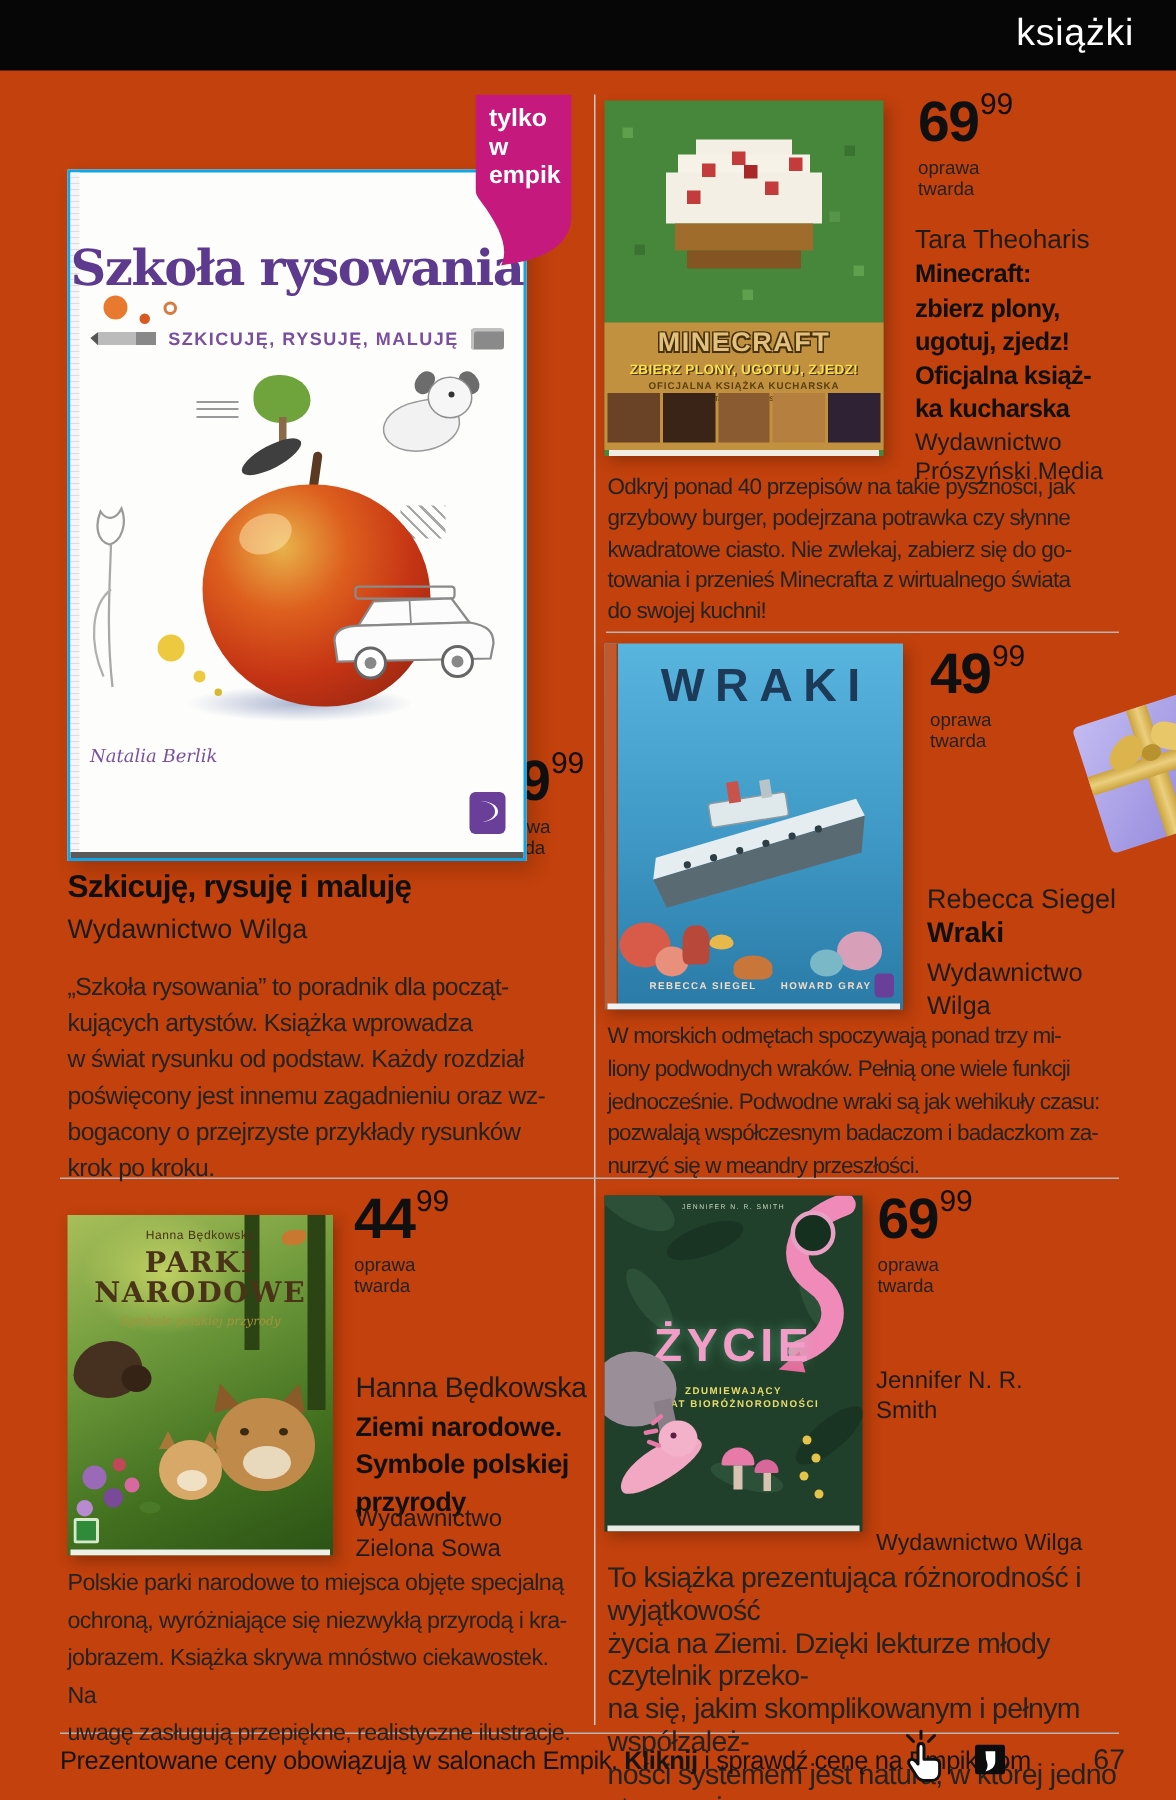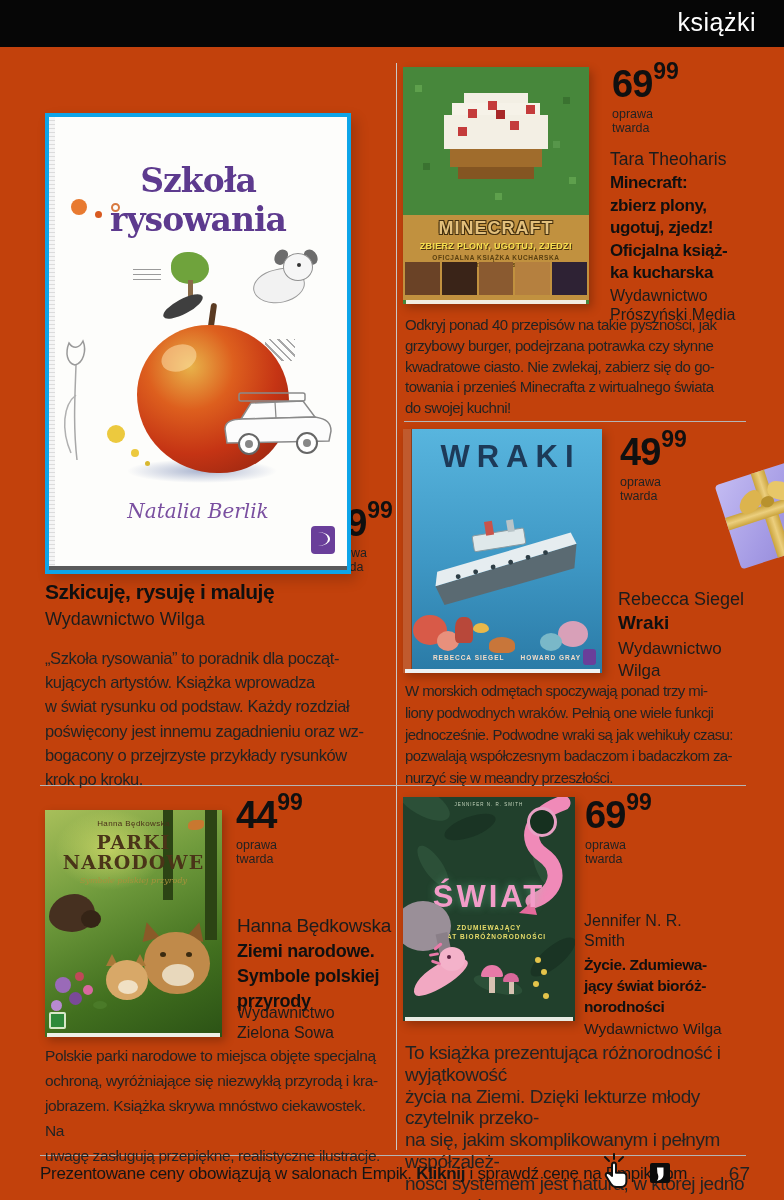--- a/index.html
+++ b/index.html
@@ -11,21 +11,21 @@
   .header { left:0; top:0; width:784px; height:47px; background:#060606; }
   .header-title { position:absolute; right:28px; top:8px; color:#fff; font-size:25px; letter-spacing:.5px; }
 
   
   .vdiv { width:1px; background:#c9c9c9; }
   .hdiv { height:1px; background:#b5b5b5; }
 
   
   .price-block { line-height:1; }
   .price-main { font-size:38px; font-weight:800; letter-spacing:-1px; color:#101010; }
-  .price-cents { font-size:23px; font-weight:700; vertical-align:18px; letter-spacing:0; color:#101010; margin-left:1px; }
+  .price-cents { font-size:20px; font-weight:400; vertical-align:18px; letter-spacing:0; color:#101010; margin-left:1px; }
   .binding { margin-top:4px; font-size:12.5px; line-height:14px; color:#222; white-space:pre-line; }
 
   .preline { white-space:pre-line; }
   .author { color:#1c1c1c; }
   .btitle { color:#101010; font-weight:700; }
   .publisher { color:#1c1c1c; }
   .desc { color:#232323; }
 
   
   .author1 { left:45px; top:522px; font-size:19px; }
@@ -64,21 +64,21 @@
   
   .footer-text { left:40px; top:1164px; font-size:17px; color:#151515; letter-spacing:-.3px; }
   .footer-text b { font-weight:700; }
   .page-number { left:722px; top:1163px; width:28px; font-size:19px; color:#222; text-align:right; }
 
   
   .badge { left:317px; top:63px; width:64px; height:115px; z-index:6; }
   .badge-text { position:absolute; left:9px; top:7px; color:#fff; font-weight:700; font-size:16.5px; line-height:19px; }
 
   
-  .cover1 { left:45px; top:113px; width:306px; height:461px; background:#fdfdfb; border:4px solid #0ea5e9;
+  .cover1 { left:45px; top:113px; width:306px; height:461px; background:#fdfdfb; border:2px solid #0ea5e9;
             box-shadow:5px 6px 12px rgba(0,0,0,.18); z-index:2; }
   .c1-pages { position:absolute; left:0; top:0; bottom:0; width:6px;
               background:repeating-linear-gradient(180deg,#f5f5f5 0 3px,#dcdcdc 3px 4px); }
   .c1-bottom { position:absolute; left:0; right:0; bottom:0; height:4px; background:#5a5a5a; }
   .c1-title { position:absolute; left:0; right:0; top:44px; text-align:center; font-family:"DejaVu Serif", serif;
               font-weight:700; font-size:33px; color:#5d3a8e; letter-spacing:-1px; }
   .c1-subrow { position:absolute; left:0; right:0; top:102px; text-align:center; }
   .c1-sub { display:inline-block; vertical-align:middle; font-size:12px; font-weight:700; color:#7a4fa0; letter-spacing:1px; }
   .c1-pencil { display:inline-block; vertical-align:middle; width:44px; height:9px; margin-right:8px;
                background:linear-gradient(90deg,#555 0 12%, #bbb 12% 70%, #888 70% 100%);
@@ -104,22 +104,22 @@
   .c1-shadow { position:absolute; left:78px; top:342px; width:150px; height:24px; border-radius:50%;
                background:radial-gradient(closest-side, rgba(90,110,165,.5), rgba(90,110,165,0)); }
   .c1-dot-o1 { position:absolute; left:22px; top:82px; width:16px; height:16px; background:#e87a30; border-radius:50%; }
   .c1-dot-o2 { position:absolute; left:46px; top:94px; width:7px; height:7px; background:#d85a20; border-radius:50%; }
   .c1-dot-o3 { position:absolute; left:62px; top:86px; width:9px; height:9px; border:2px solid #d87a40; border-radius:50%; }
   .c1-dot-y1 { position:absolute; left:58px; top:308px; width:18px; height:18px; background:#ecc93e; border-radius:50%; }
   .c1-dot-y2 { position:absolute; left:82px; top:332px; width:8px; height:8px; background:#ecc93e; border-radius:50%; }
   .c1-dot-y3 { position:absolute; left:96px; top:344px; width:5px; height:5px; background:#d8b830; border-radius:50%; }
   .c1-tulip { position:absolute; left:8px; top:218px; }
   .c1-car { position:absolute; left:170px; top:272px; }
-  .c1-sign { position:absolute; left:0; right:0; top:382px; text-align:center; font-family:"DejaVu Serif", serif;
-             font-style:italic; font-size:20px; color:#7a4fa0; }
+  .c1-sign { position:absolute; left:13px; right:0; top:382px; font-family:"DejaVu Serif", serif;
+             font-style:italic; font-size:12px; color:#7a4fa0; }
   .c1-logo { position:absolute; right:12px; bottom:16px; width:24px; height:28px; background:#6a3f9a; border-radius:4px; }
   .c1-logo::after { content:""; position:absolute; left:7px; top:6px; width:10px; height:14px;
                     border-right:2px solid #fff; border-radius:0 100% 100% 0/0 50% 50% 0; }
 
   
   .cover2 { left:403px; top:67px; width:186px; height:237px; background:#47873b; box-shadow:3px 4px 9px rgba(0,0,0,.25); }
   .c2-speck { position:absolute; width:7px; height:7px; }
   .c2-cake { position:absolute; left:41px; top:26px; width:104px; height:88px; }
   .c2-frost1 { position:absolute; left:20px; top:0; width:64px; height:12px; background:#f3efe4; }
   .c2-frost2 { position:absolute; left:8px; top:10px; width:88px; height:14px; background:#f6f2e8; }
@@ -224,20 +224,23 @@
   </div>
 
   <div class="abs vdiv" style="left:396px; top:63px; height:1087px;"></div>
   <div class="abs hdiv" style="left:404px; top:421px; width:342px;"></div>
   <div class="abs hdiv" style="left:40px; top:785px; width:706px;"></div>
   <div class="abs hdiv" style="left:40px; top:1155px; width:706px;"></div>
 
   <div class="abs cover1">
     <div class="c1-pages"></div>
     <div class="c1-title">Szkoła rysowania</div>
+    <div class="c1-subrow">
+      <span class="c1-pencil"></span><span class="c1-sub">SZKICUJĘ, RYSUJĘ, MALUJĘ</span><span class="c1-cam"></span>
+    </div>
     <div class="c1-dot-o1"></div>
     <div class="c1-dot-o2"></div>
     <div class="c1-dot-o3"></div>
     <div class="c1-tree-top"></div>
     <div class="c1-tree-trunk"></div>
     <div class="c1-scrib1"></div>
     <div class="c1-dog-ear1"></div>
     <div class="c1-dog-ear2"></div>
     <div class="c1-dog-body"></div>
     <div class="c1-dog-head"></div>
@@ -264,20 +267,29 @@
       <circle cx="88" cy="54" r="4" fill="#888"></circle>
     </svg>
     <div class="c1-dot-y1"></div>
     <div class="c1-dot-y2"></div>
     <div class="c1-dot-y3"></div>
     <div class="c1-sign">Natalia Berlik</div>
     <div class="c1-logo"></div>
     <div class="c1-bottom"></div>
   </div>
 
+  <div class="abs badge">
+    <svg width="64" height="115" viewBox="0 0 64 115">
+      <path d="M0 0 H64 V80 C64 97 52 106 33 111 L17 114 C23 102 15 88 7 76 C3 70 0 68 0 63 Z" fill="#c6197d"></path>
+    </svg>
+    <div class="badge-text">
+      <div>tylko w</div>
+      <div>empik</div>
+    </div>
+  </div>
 
   <div class="abs price-block" style="left:326px; top:499px;">
     <div><span class="price-main">49</span><span class="price-cents">99</span></div>
     <div class="binding">oprawa
 twarda</div>
   </div>
   <div class="abs author author1">Berlik Natalia</div>
   <div class="abs btitle title1 preline">Szkoła rysowania.
 Szkicuję, rysuję i maluję</div>
   <div class="abs publisher pub1">Wydawnictwo Wilga</div>
@@ -454,21 +466,21 @@
     <div class="c5-leaf" style="left:6px; top:60px; width:48px; height:18px; background:#2c5038; transform:rotate(55deg);"></div>
     <div class="c5-leaf" style="right:-6px; top:150px; width:56px; height:20px; background:#1a3424; transform:rotate(-40deg);"></div>
     <div class="c5-leaf" style="left:70px; top:180px; width:50px; height:16px; background:#2c5038; transform:rotate(15deg);"></div>
     <div class="c5-leaf" style="right:10px; top:60px; width:44px; height:16px; background:#2c5038; transform:rotate(70deg);"></div>
     <svg style="position:absolute; right:0; top:0;" width="96" height="150" viewBox="0 0 96 150">
       <path d="M84 6 C50 18 44 44 64 58 C84 72 78 96 54 104" fill="none" stroke="#f08ab8" stroke-width="15" stroke-linecap="round"></path>
       <path d="M54 104 L40 116 L58 118 Z" fill="#e8689c"></path>
     </svg>
     <div class="c5-ring"></div>
     <div class="c5-author">JENNIFER N. R. SMITH</div>
-    <div class="c5-title">ŚWIAT</div>
+    <div class="c5-title">ŻYCIE</div>
     <div class="c5-sub">ZDUMIEWAJĄCY
 ŚWIAT BIORÓŻNORODNOŚCI</div>
     <div class="c5-eleph"></div>
     <div class="c5-trunk"></div>
     <div class="c5-axo-body"></div>
     <div class="c5-axo-head"></div>
     <div class="c5-axo-eye"></div>
     <div class="c5-gill" style="left:30px; top:148px; transform:rotate(-40deg);"></div>
     <div class="c5-gill" style="left:26px; top:156px; transform:rotate(-10deg);"></div>
     <div class="c5-gill" style="left:28px; top:164px; transform:rotate(20deg);"></div>
@@ -483,23 +495,20 @@
     <div class="c5-edge"></div>
   </div>
 
   <div class="abs price-block price4">
     <div><span class="price-main">69</span><span class="price-cents">99</span></div>
     <div class="binding">oprawa
 twarda</div>
   </div>
   <div class="abs author author4 preline">Jennifer N. R.
 Smith</div>
-  <div class="abs btitle title4 preline">Życie. Zdumiewa-
-jący świat bioróż-
-norodności</div>
   <div class="abs publisher pub4">Wydawnictwo Wilga</div>
   <div class="abs desc desc4 preline">To książka prezentująca różnorodność i wyjątkowość
 życia na Ziemi. Dzięki lekturze młody czytelnik przeko-
 na się, jakim skomplikowanym i pełnym współzależ-
 ności systemem jest natura, w której jedno stworzenie
 czy jedna roślina może zależeć od innego/innej.</div>
 
   <div class="abs footer-text">
     <span>Prezentowane ceny obowiązują w salonach Empik. </span><b>Kliknij</b><span> i sprawdź cenę na Empik.com</span>
   </div>

